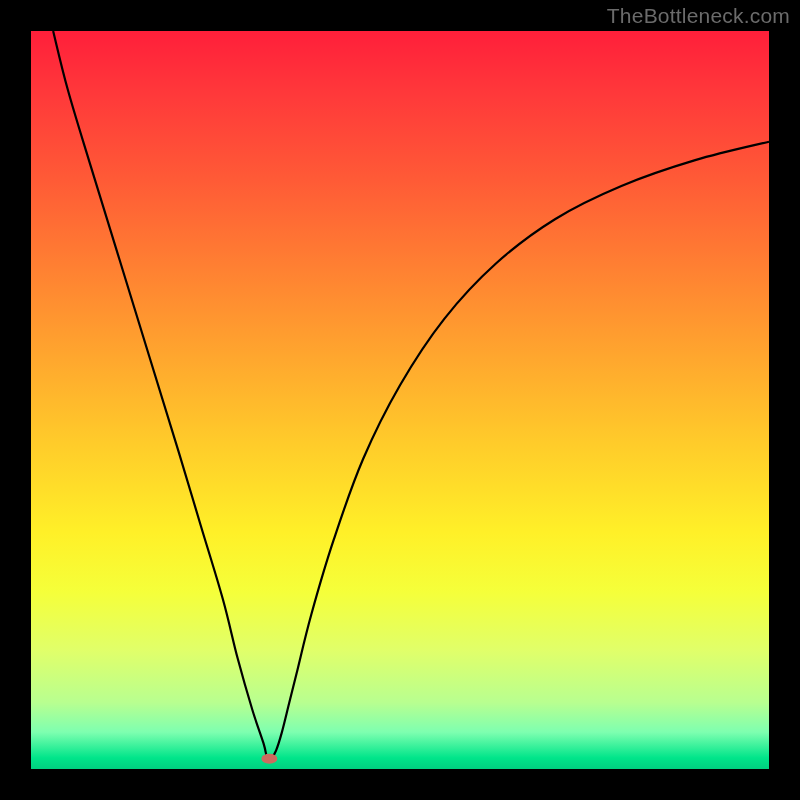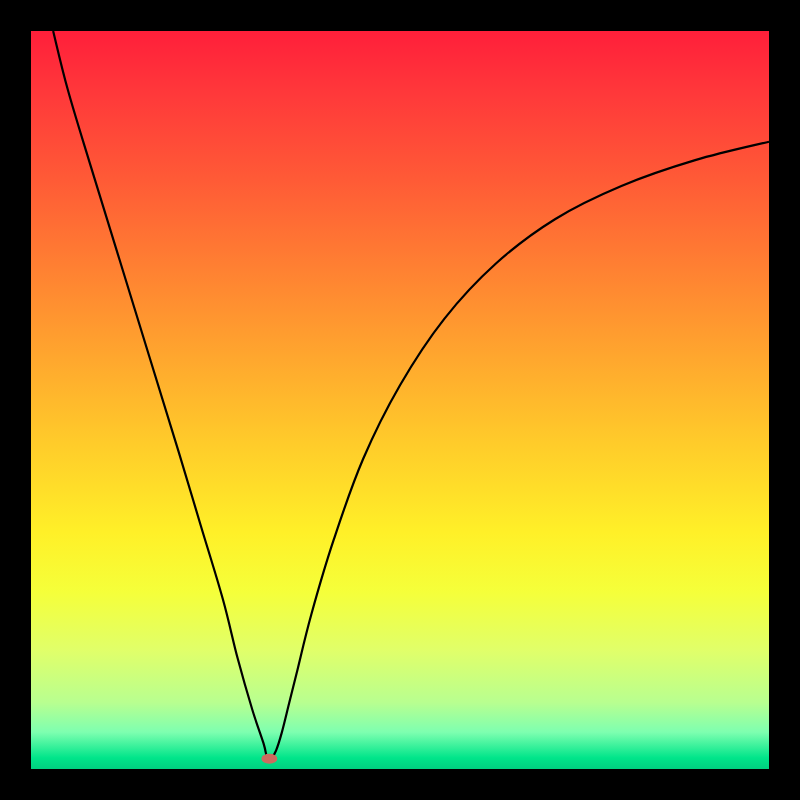--- a/index.html
+++ b/index.html
@@ -63,13 +63,14 @@
 </head>
 <body>
 
 <div class="frame">
   <div class="plot">
     <svg class="curve" viewBox="0 0 738 738" preserveAspectRatio="none">
       <path id="curve-path" d="M 22.14 0 C 24.796799999999998 10.627200000000016, 30.257999999999996 35.12880000000007, 36.9 59.039999999999964 C 43.542 82.95119999999997, 49.7412 102.28679999999997, 59.04 132.84000000000003 C 68.3388 163.39319999999998, 77.9328 194.24159999999995, 88.56 228.78000000000003 C 99.18719999999999 263.3184000000001, 107.45280000000001 290.1816, 118.08 324.71999999999997 C 128.7072 359.2584, 138.3012 390.1068, 147.6 420.66 C 156.8988 451.2132, 161.7696 467.892, 169.74 494.46 C 177.7104 521.028, 185.238 544.3488, 191.88 568.26 C 198.52199999999996 592.1712, 201.32639999999998 607.374, 206.64000000000001 627.3 C 211.9536 647.226, 216.75060000000002 663.6834, 221.4 678.96 C 226.04940000000002 694.2366, 229.8132 703.5354, 232.47 712.17 C 235.1268 720.8046, 234.83159999999998 724.14036, 236.16 726.93 C 237.48839999999998 729.71964, 238.25592 728.9964, 239.85 727.668 C 241.44408 726.3396, 243.02339999999998 724.33224, 245.01600000000002 719.55 C 247.00860000000003 714.76776, 248.52888000000002 709.7346, 250.92000000000002 701.1 C 253.31112 692.4654, 255.64319999999998 682.2072000000001, 258.3 671.58 C 260.9568 660.9528, 261.69480000000004 658.0008, 265.68 642.06 C 269.6652 626.1192, 273.798 606.9312, 280.44 583.02 C 287.082 559.1088, 293.2812 537.1164, 302.58 509.22 C 311.87879999999996 481.3236, 320.1444 455.9364, 332.1 428.04 C 344.05559999999997 400.1436, 354.3876 379.4796, 369 354.24 C 383.6123999999999 329.00039999999996, 396.01079999999996 309.73859999999996, 413.28000000000003 287.82 C 430.54920000000004 265.9014, 445.014 250.40340000000003, 464.94 232.46999999999997 C 484.86600000000004 214.53660000000002, 501.3972 202.13819999999998, 523.98 188.19000000000005 C 546.5628 174.2418, 565.1604 165.60719999999992, 590.4 154.98000000000002 C 615.6396000000001 144.3528, 637.6320000000001 137.12040000000002, 664.2 129.14999999999998 C 690.7679999999999 121.17960000000005, 724.716 114.02100000000007, 738 110.70000000000005" fill="none" stroke="#000000" stroke-width="2.2"></path>
       <ellipse id="marker-dot" cx="238.37399999999997" cy="727.668" rx="8" ry="5" fill="#cc6b5e"></ellipse>
     </svg>
   </div>
+  <div class="watermark">TheBottleneck.com</div>
 </div>
 
 </body></html>

